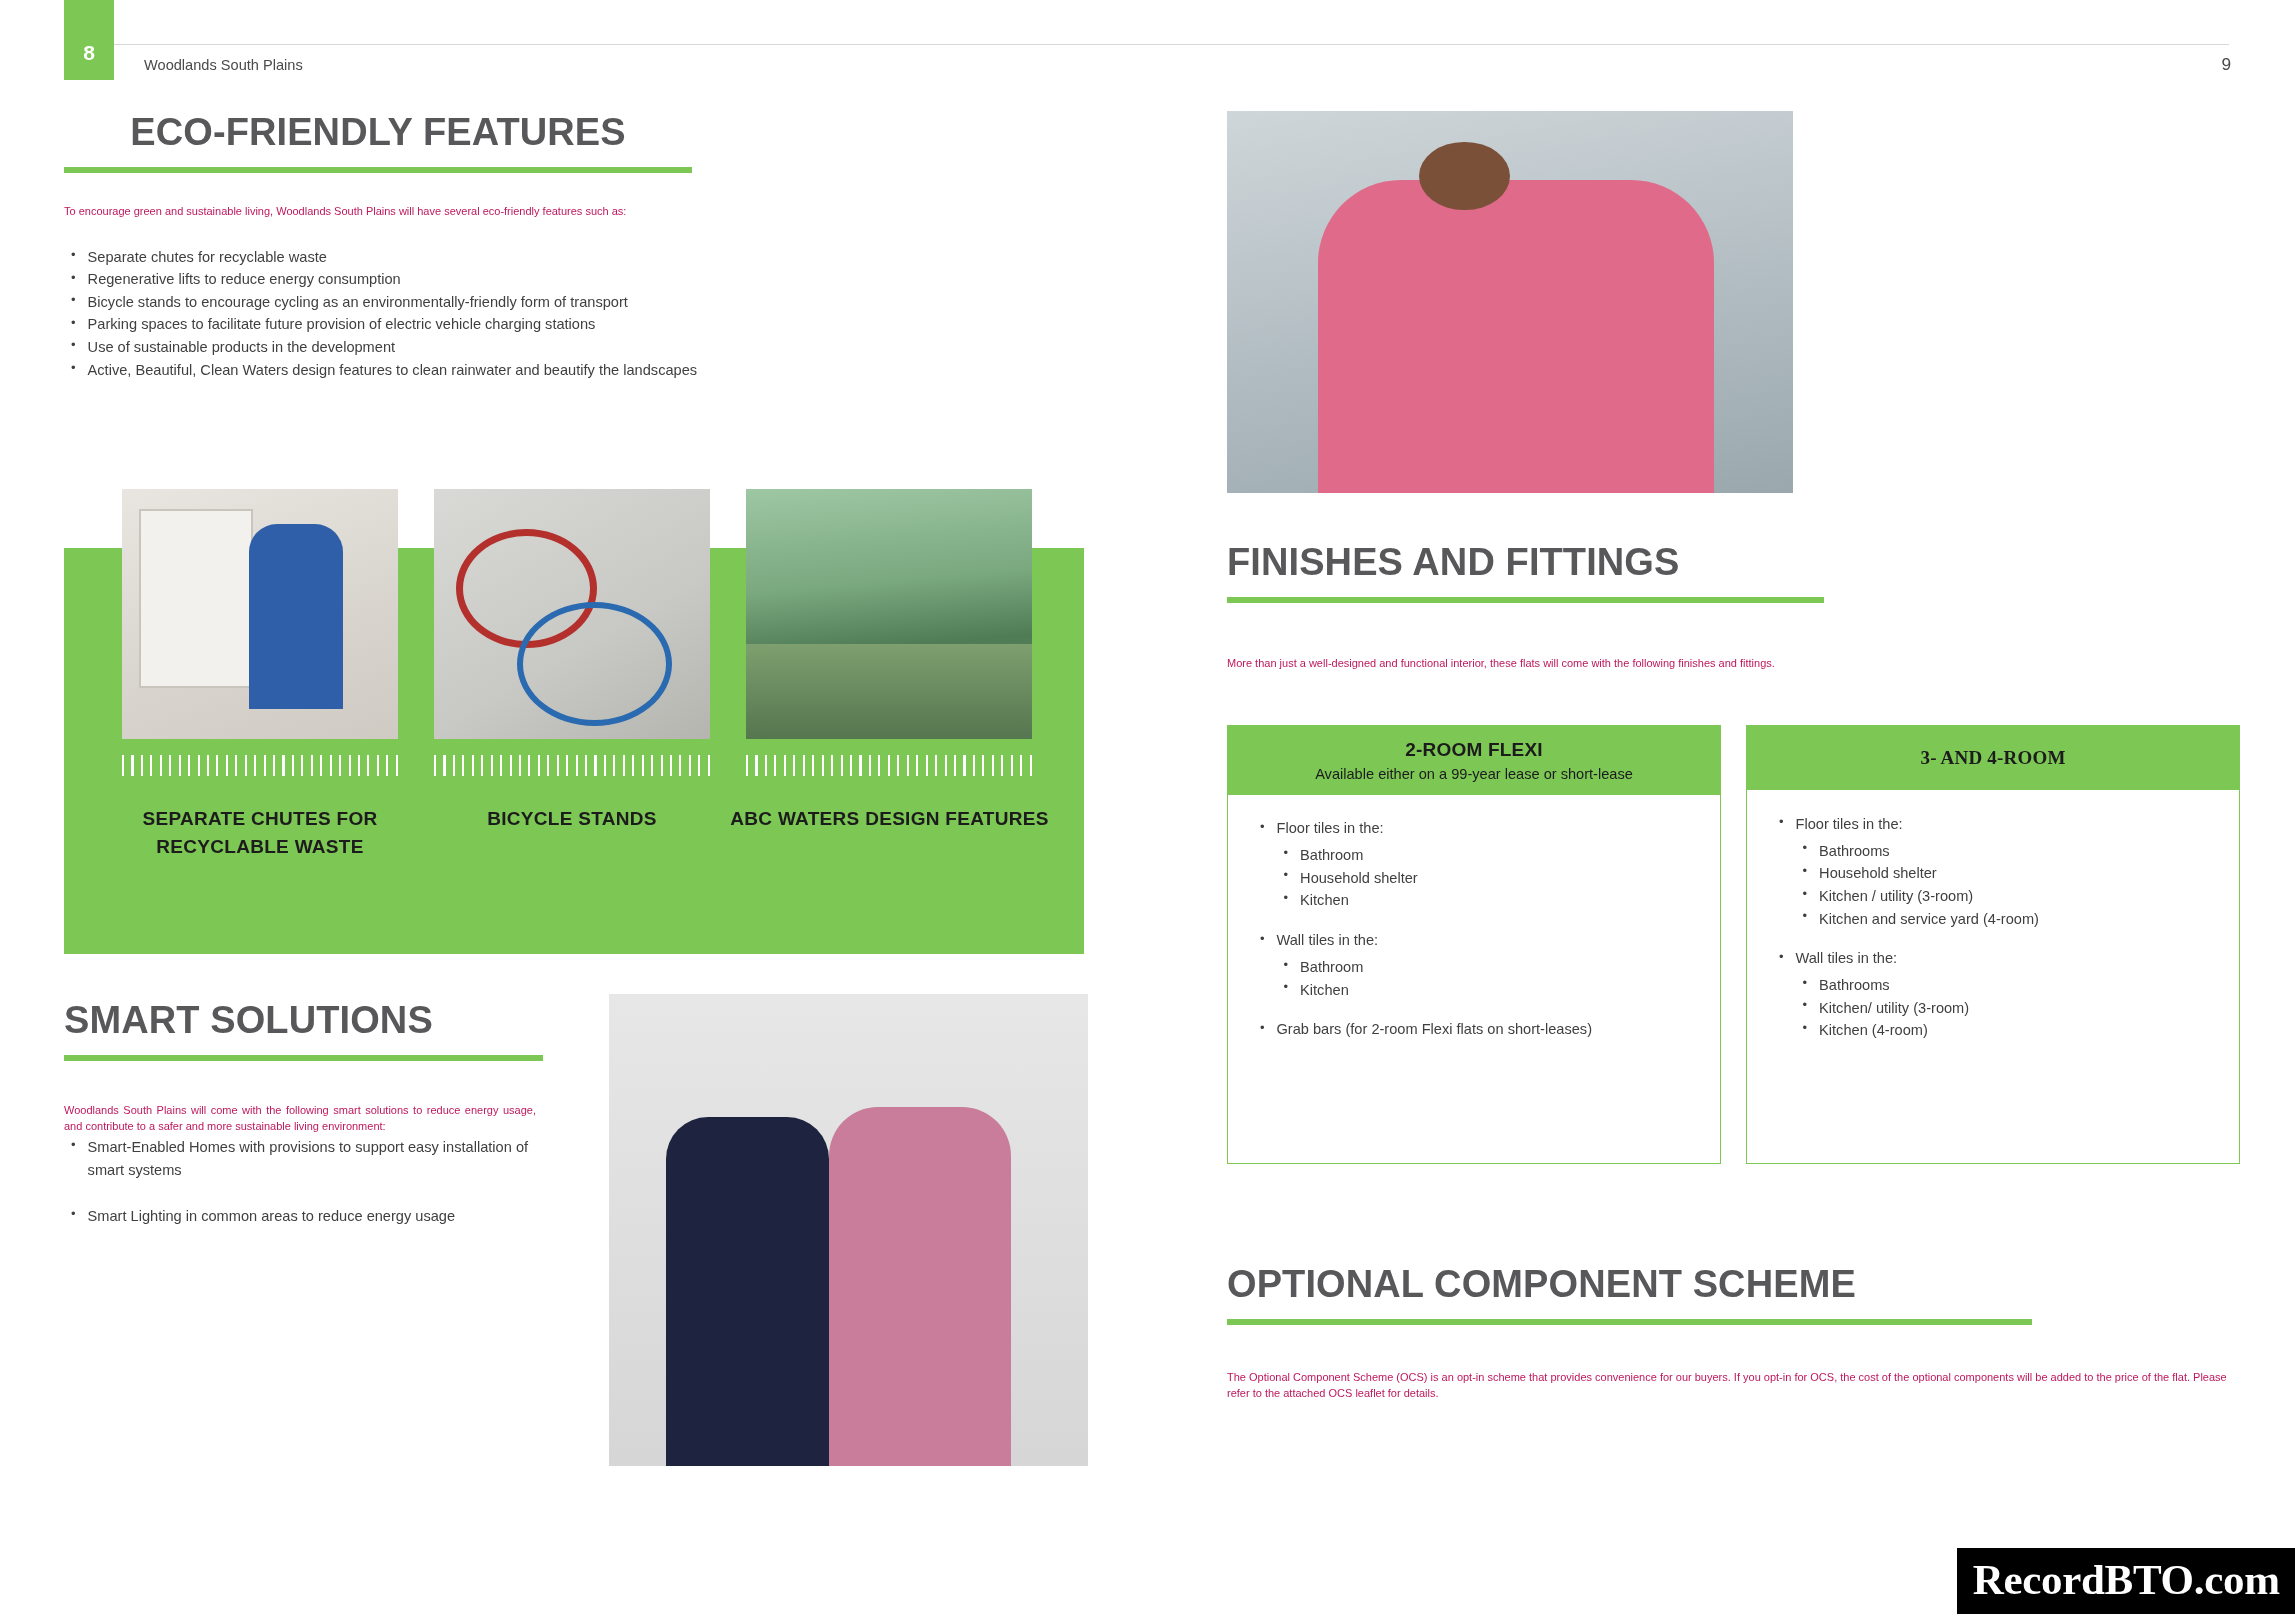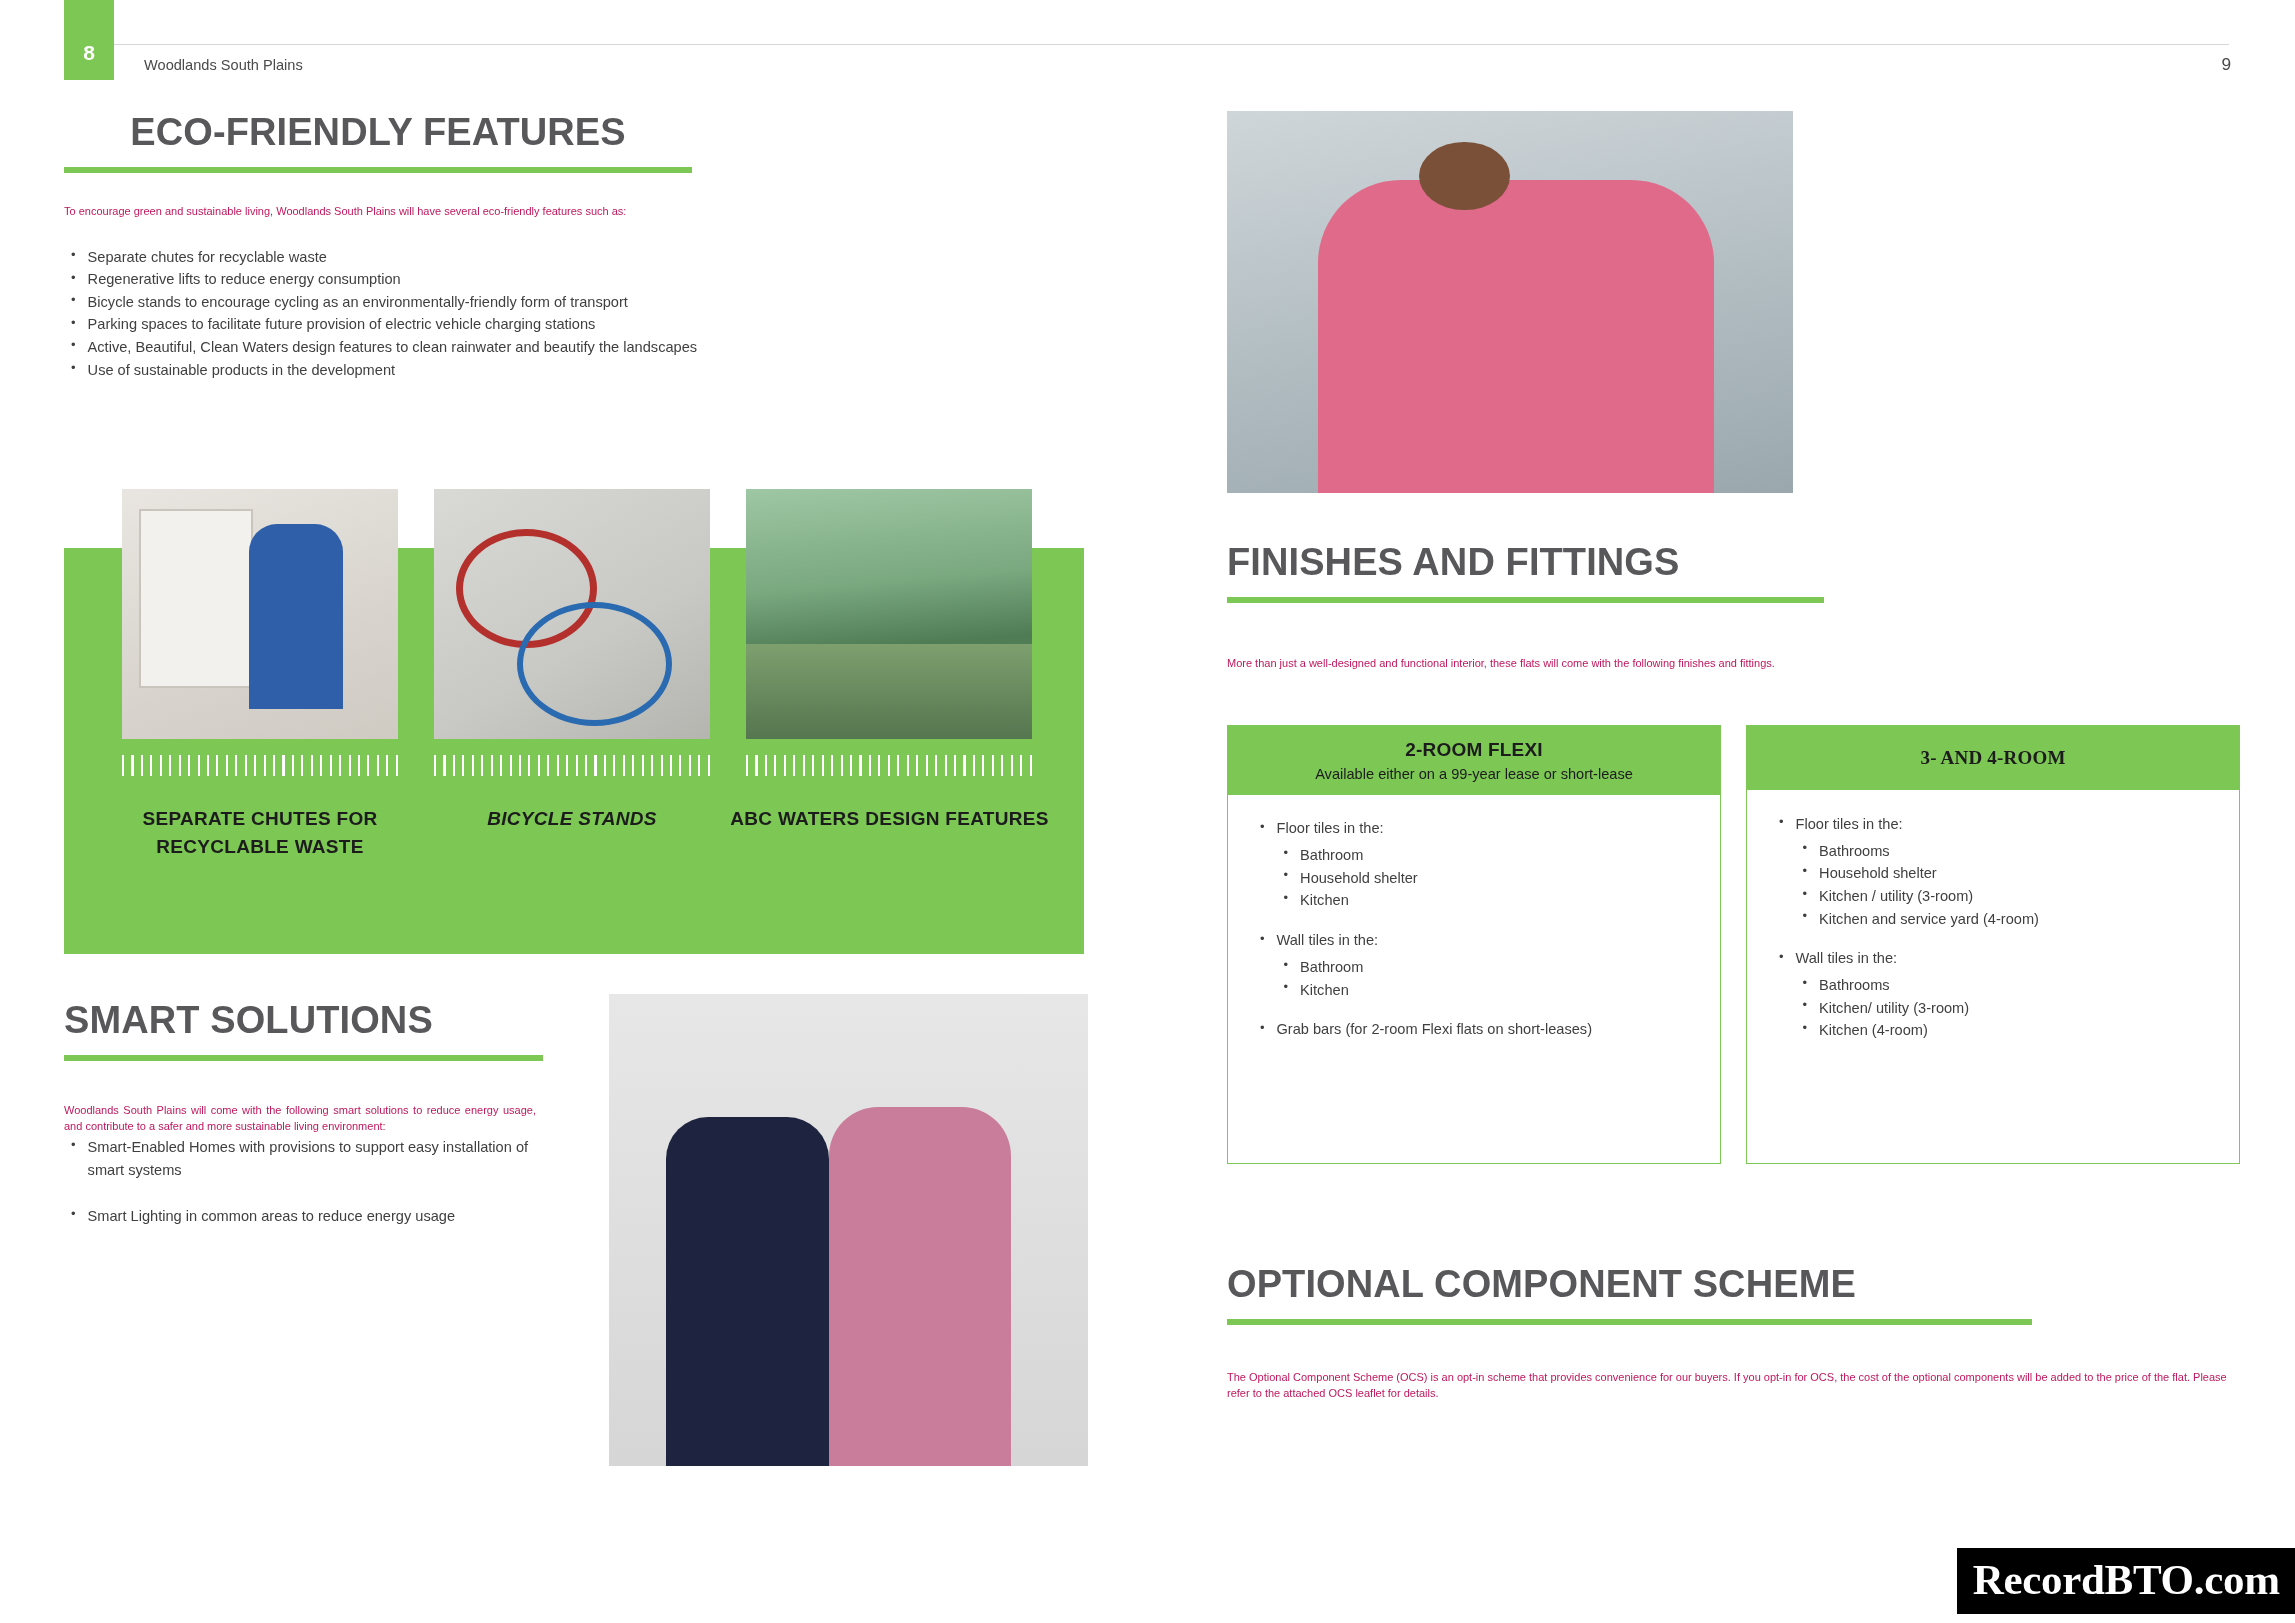--- a/index.html
+++ b/index.html
@@ -150,21 +150,21 @@
   .photo-caption {
     position: absolute;
     text-align: center;
     font-size: 19px;
     font-weight: bold;
     color: #1c1c1c;
     line-height: 1.45;
     letter-spacing: 0.3px;
   }
   .cap-1 { left: 104px; top: 805px; width: 312px; }
-  .cap-2 { left: 416px; top: 805px; width: 312px; font-style: italic; }
+  .cap-2 { left: 416px; top: 805px; width: 312px; }
   .cap-3 { left: 729px; top: 805px; width: 321px; }
 
   
   #smart-title-wrap {
     position: absolute;
     left: 64px;
     top: 999px;
     width: 479px;
   }
   #smart-intro {
@@ -347,22 +347,22 @@
     <div id="eco-title-wrap">
       <h1 class="section-title">ECO-FRIENDLY FEATURES</h1>
       <div class="rule"></div>
     </div>
     <div id="eco-intro" class="body-text">To encourage green and sustainable living, Woodlands South Plains will have several eco-friendly features such as:</div>
     <ul id="eco-list" class="bullets">
       <li>Separate chutes for recyclable waste</li>
       <li>Regenerative lifts to reduce energy consumption</li>
       <li>Bicycle stands to encourage cycling as an environmentally-friendly form of transport</li>
       <li>Parking spaces to facilitate future provision of electric vehicle charging stations</li>
+      <li>Use of sustainable products in the development</li>
       <li>Active, Beautiful, Clean Waters design features to clean rainwater and beautify the landscapes</li>
-      <li>Use of sustainable products in the development</li>
     </ul>
   </div>
 
   <div class="green-panel"></div>
 
   <div class="photo photo-1">
       <div class="ph-inner f1"></div>
     </div>
   <div class="photo photo-2">
       <div class="ph-inner f2"></div>

